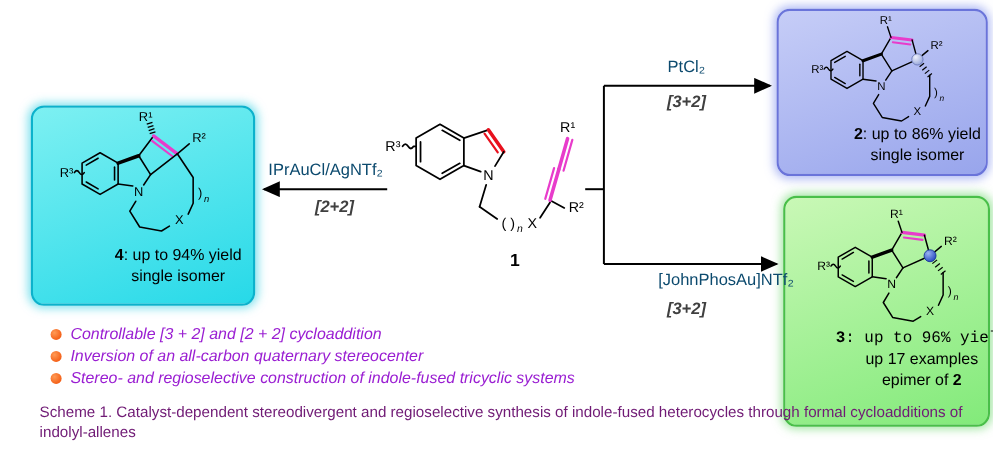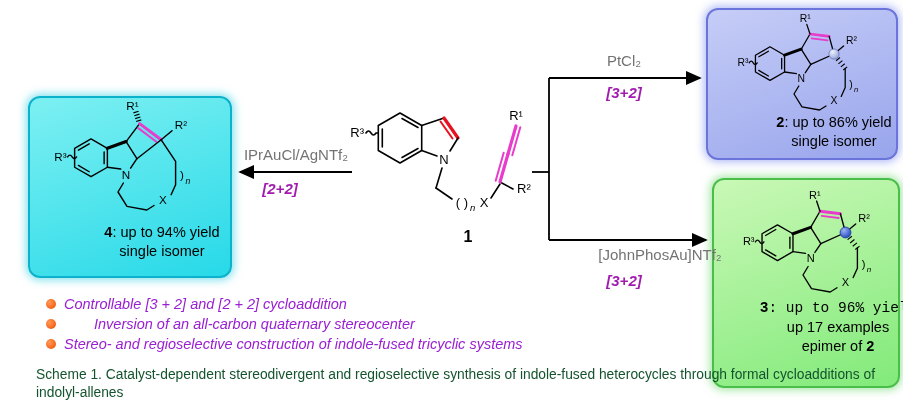--- a/index.html
+++ b/index.html
@@ -28,29 +28,29 @@
   .pink  { stroke:#e83ccb; fill:none; stroke-linecap:round; }
   .red   { stroke:#e8111e; fill:none; stroke-linecap:round; }
   .arrow { stroke:#000; stroke-width:1.8; fill:none; }
   .atom  { font-family:"Liberation Sans",sans-serif; font-size:13px; fill:#000; }
   .sub   { font-family:"Liberation Sans",sans-serif; font-size:9.5px; font-style:italic; fill:#000; }
   .cnum  { font-family:"Liberation Sans",sans-serif; font-size:16px; font-weight:bold; fill:#000; }
 
   
   .txt { position:absolute; white-space:nowrap; }
   .center { transform:translateX(-50%); }
-  .catalyst { font-size:15px; color:#737373; }
-  .mode { font-size:15px; font-weight:bold; font-style:italic; color:#a21caf; }
+  .catalyst { font-size:15px; color:#0c4a6e; }
+  .mode { font-size:15px; font-weight:bold; font-style:italic; color:#404040; }
   .ptext { font-size:14.5px; color:#000; text-align:center;margin-left:32px; }
   .bullet-line { position:absolute; display:flex; align-items:center; }
   .dot { width:10px; height:10px; border-radius:50%; margin-right:8px; flex:0 0 auto;
          background:radial-gradient(circle at 35% 35%, #ff9a55, #f04a00); }
   .btext { font-size:14.5px; font-weight:normal; font-style:italic; color:#9a1ed2; }
   .caption { position:absolute; left:36px; top:366px; width:866px; font-size:13.8px;
-             line-height:1.3; color:#14532d; white-space:normal; }
+             line-height:1.3; color:#701a75; white-space:normal; }
 </style>
 </head>
 <body>
 
 <div class="canvas">
 
   <div class="pbox box2"></div>
   <div class="pbox box3"></div>
   <div class="pbox box4"></div>
 
@@ -208,21 +208,21 @@
     </g>
   </svg>
 
   <div class="txt catalyst center" style="left:624px; top:52px;">PtCl₂</div>
   <div class="txt mode center" style="left:624px; top:84px;">[3+2]</div>
 
   <div class="txt catalyst center" style="left:660px; top:246px;">[JohnPhosAu]NTf₂</div>
   <div class="txt mode center" style="left:624px; top:272px;">[3+2]</div>
 
   <div class="txt catalyst center" style="left:296px; top:146px;">IPrAuCl/AgNTf₂</div>
-  <div class="txt mode center" style="left:280px; top:180px;text-align:right;">[2+2]</div>
+  <div class="txt mode center" style="left:304px; top:180px;text-align:right;">[2+2]</div>
 
   <div class="txt ptext" style="left:706px; top:114px; width:192px;">
     <b>2</b><span>: up to 86% yield</span>
   </div>
   <div class="txt ptext" style="left:706px; top:133px; width:192px;">single isomer</div>
 
   <div class="txt ptext" style="left:712px; top:300px; width:188px;font-family:Liberation Mono, monospace;">
     <b>3</b><span>: up to 96% yield</span>
   </div>
   <div class="txt ptext" style="left:712px; top:319px; width:188px;">up 17 examples</div>
@@ -232,21 +232,21 @@
 
   <div class="txt ptext" style="left:28px; top:224px; width:204px;">
     <b>4</b><span>: up to 94% yield</span>
   </div>
   <div class="txt ptext" style="left:28px; top:243px; width:204px;">single isomer</div>
 
   <div class="bullet-line" style="left:46px; top:296px;">
     <span class="dot"></span>
     <span class="btext">Controllable [3 + 2] and [2 + 2] cycloaddition</span>
   </div>
-  <div class="bullet-line" style="left:46px; top:316px;gap:30px;">
+  <div class="bullet-line" style="left:46px; top:316px;">
     <span class="dot"></span>
     <span class="btext">Inversion of an all-carbon quaternary stereocenter</span>
   </div>
   <div class="bullet-line" style="left:46px; top:336px;">
     <span class="dot"></span>
     <span class="btext">Stereo- and regioselective construction of indole-fused tricyclic systems</span>
   </div>
 
   <div class="caption">Scheme 1. Catalyst-dependent stereodivergent and regioselective synthesis of indole-fused heterocycles through formal cycloadditions of indolyl-allenes</div>
 

